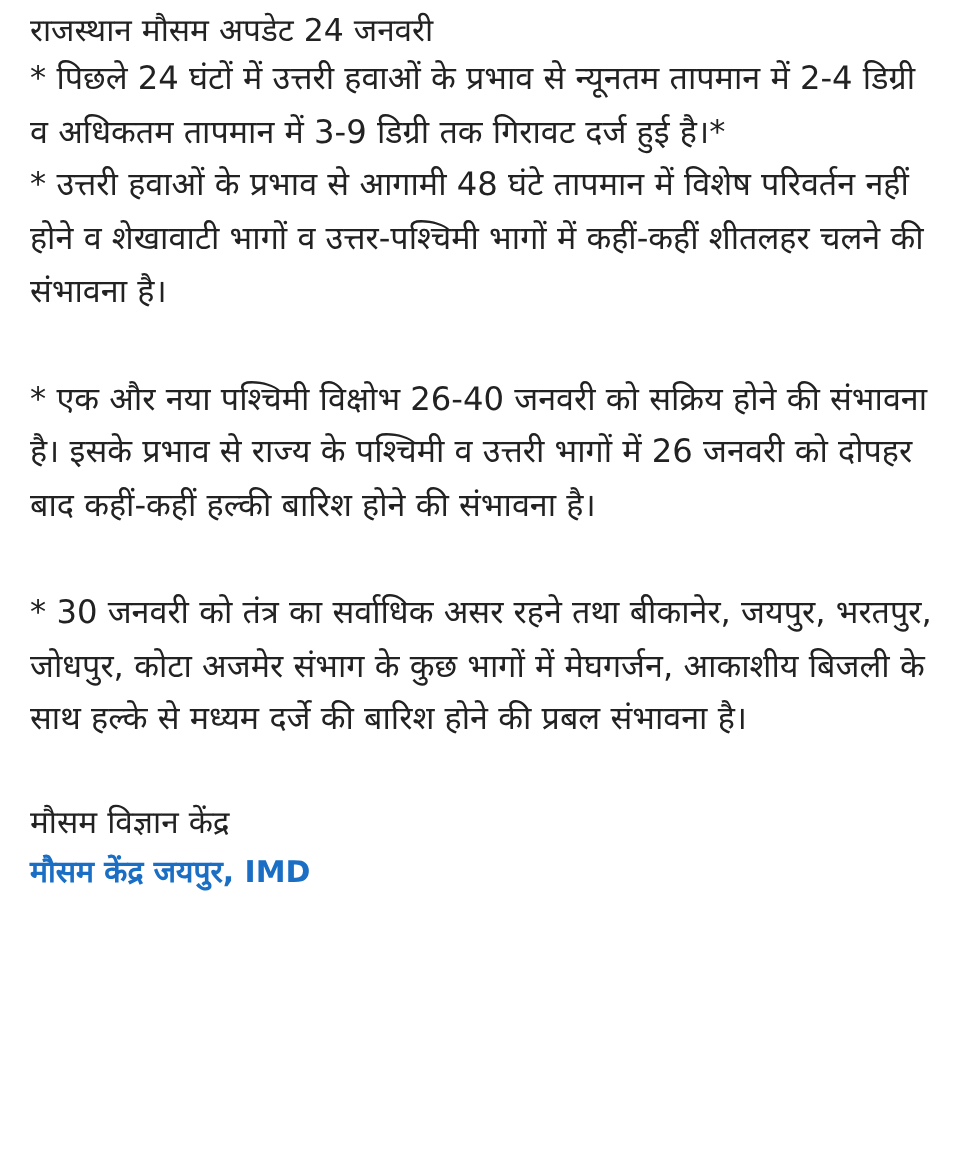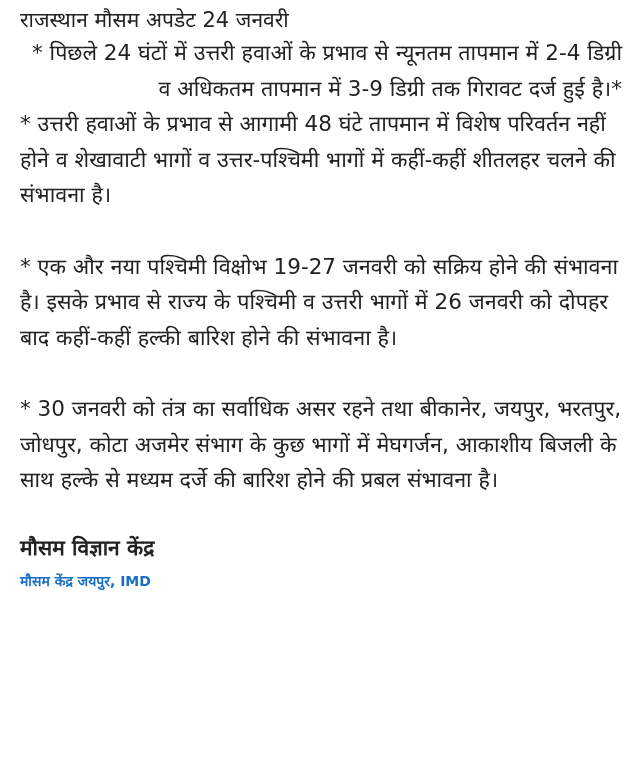--- a/index.html
+++ b/index.html
@@ -26,45 +26,44 @@
       margin: 0;
       padding-top: 3px;
       color: #222222;
     }
     .para {
       font-size: 21.5px;
       line-height: 35.5px;
       margin: 0;
       color: #222222;
     }
-    .para-1 { margin-top: 0; text-align: right; }
+    .para-1 { margin-top: 0; }
     .para-2 { }
     .para-3 { margin-top: 36px; }
     .para-4 { margin-top: 36px; }
     .signature {
       font-size: 21px;
       line-height: 32px;
       margin-top: 34px;
       color: #222222;
-      font-weight: bold;
     }
     .org-link {
       display: inline-block;
-      font-size: 14px;
+      font-size: 20px;
       line-height: 34px;
       font-weight: bold;
       color: #1a6fc4;
       text-decoration: none;
       cursor: pointer;
     }
   </style>
 </head>
 <body>
 
 <div class="post">
   <div class="title">राजस्थान मौसम अपडेट 24 जनवरी</div>
   <p class="para para-1">* पिछले 24 घंटों में उत्तरी हवाओं के प्रभाव से न्यूनतम तापमान में 2-4 डिग्री व अधिकतम तापमान में 3-9 डिग्री तक गिरावट दर्ज हुई है।*</p>
   <p class="para para-2">* उत्तरी हवाओं के प्रभाव से आगामी 48 घंटे तापमान में विशेष परिवर्तन नहीं होने व शेखावाटी भागों व उत्तर-पश्चिमी भागों में कहीं-कहीं शीतलहर चलने की संभावना है।</p>
-  <p class="para para-3">* एक और नया पश्चिमी विक्षोभ 19-27 जनवरी को सक्रिय होने की संभावना है। इसके प्रभाव से राज्य के पश्चिमी व उत्तरी भागों में 26 जनवरी को दोपहर बाद कहीं-कहीं हल्की बारिश होने की संभावना है।</p>
+  <p class="para para-3">* एक और नया पश्चिमी विक्षोभ 26-40 जनवरी को सक्रिय होने की संभावना है। इसके प्रभाव से राज्य के पश्चिमी व उत्तरी भागों में 26 जनवरी को दोपहर बाद कहीं-कहीं हल्की बारिश होने की संभावना है।</p>
   <p class="para para-4">* 30 जनवरी को तंत्र का सर्वाधिक असर रहने तथा बीकानेर, जयपुर, भरतपुर, जोधपुर, कोटा अजमेर संभाग के कुछ भागों में मेघगर्जन, आकाशीय बिजली के साथ हल्के से मध्यम दर्जे की बारिश होने की प्रबल संभावना है।</p>
   <div class="signature">मौसम विज्ञान केंद्र</div>
   <a class="org-link">मौसम केंद्र जयपुर, IMD</a>
 </div>
 
 </body></html>

